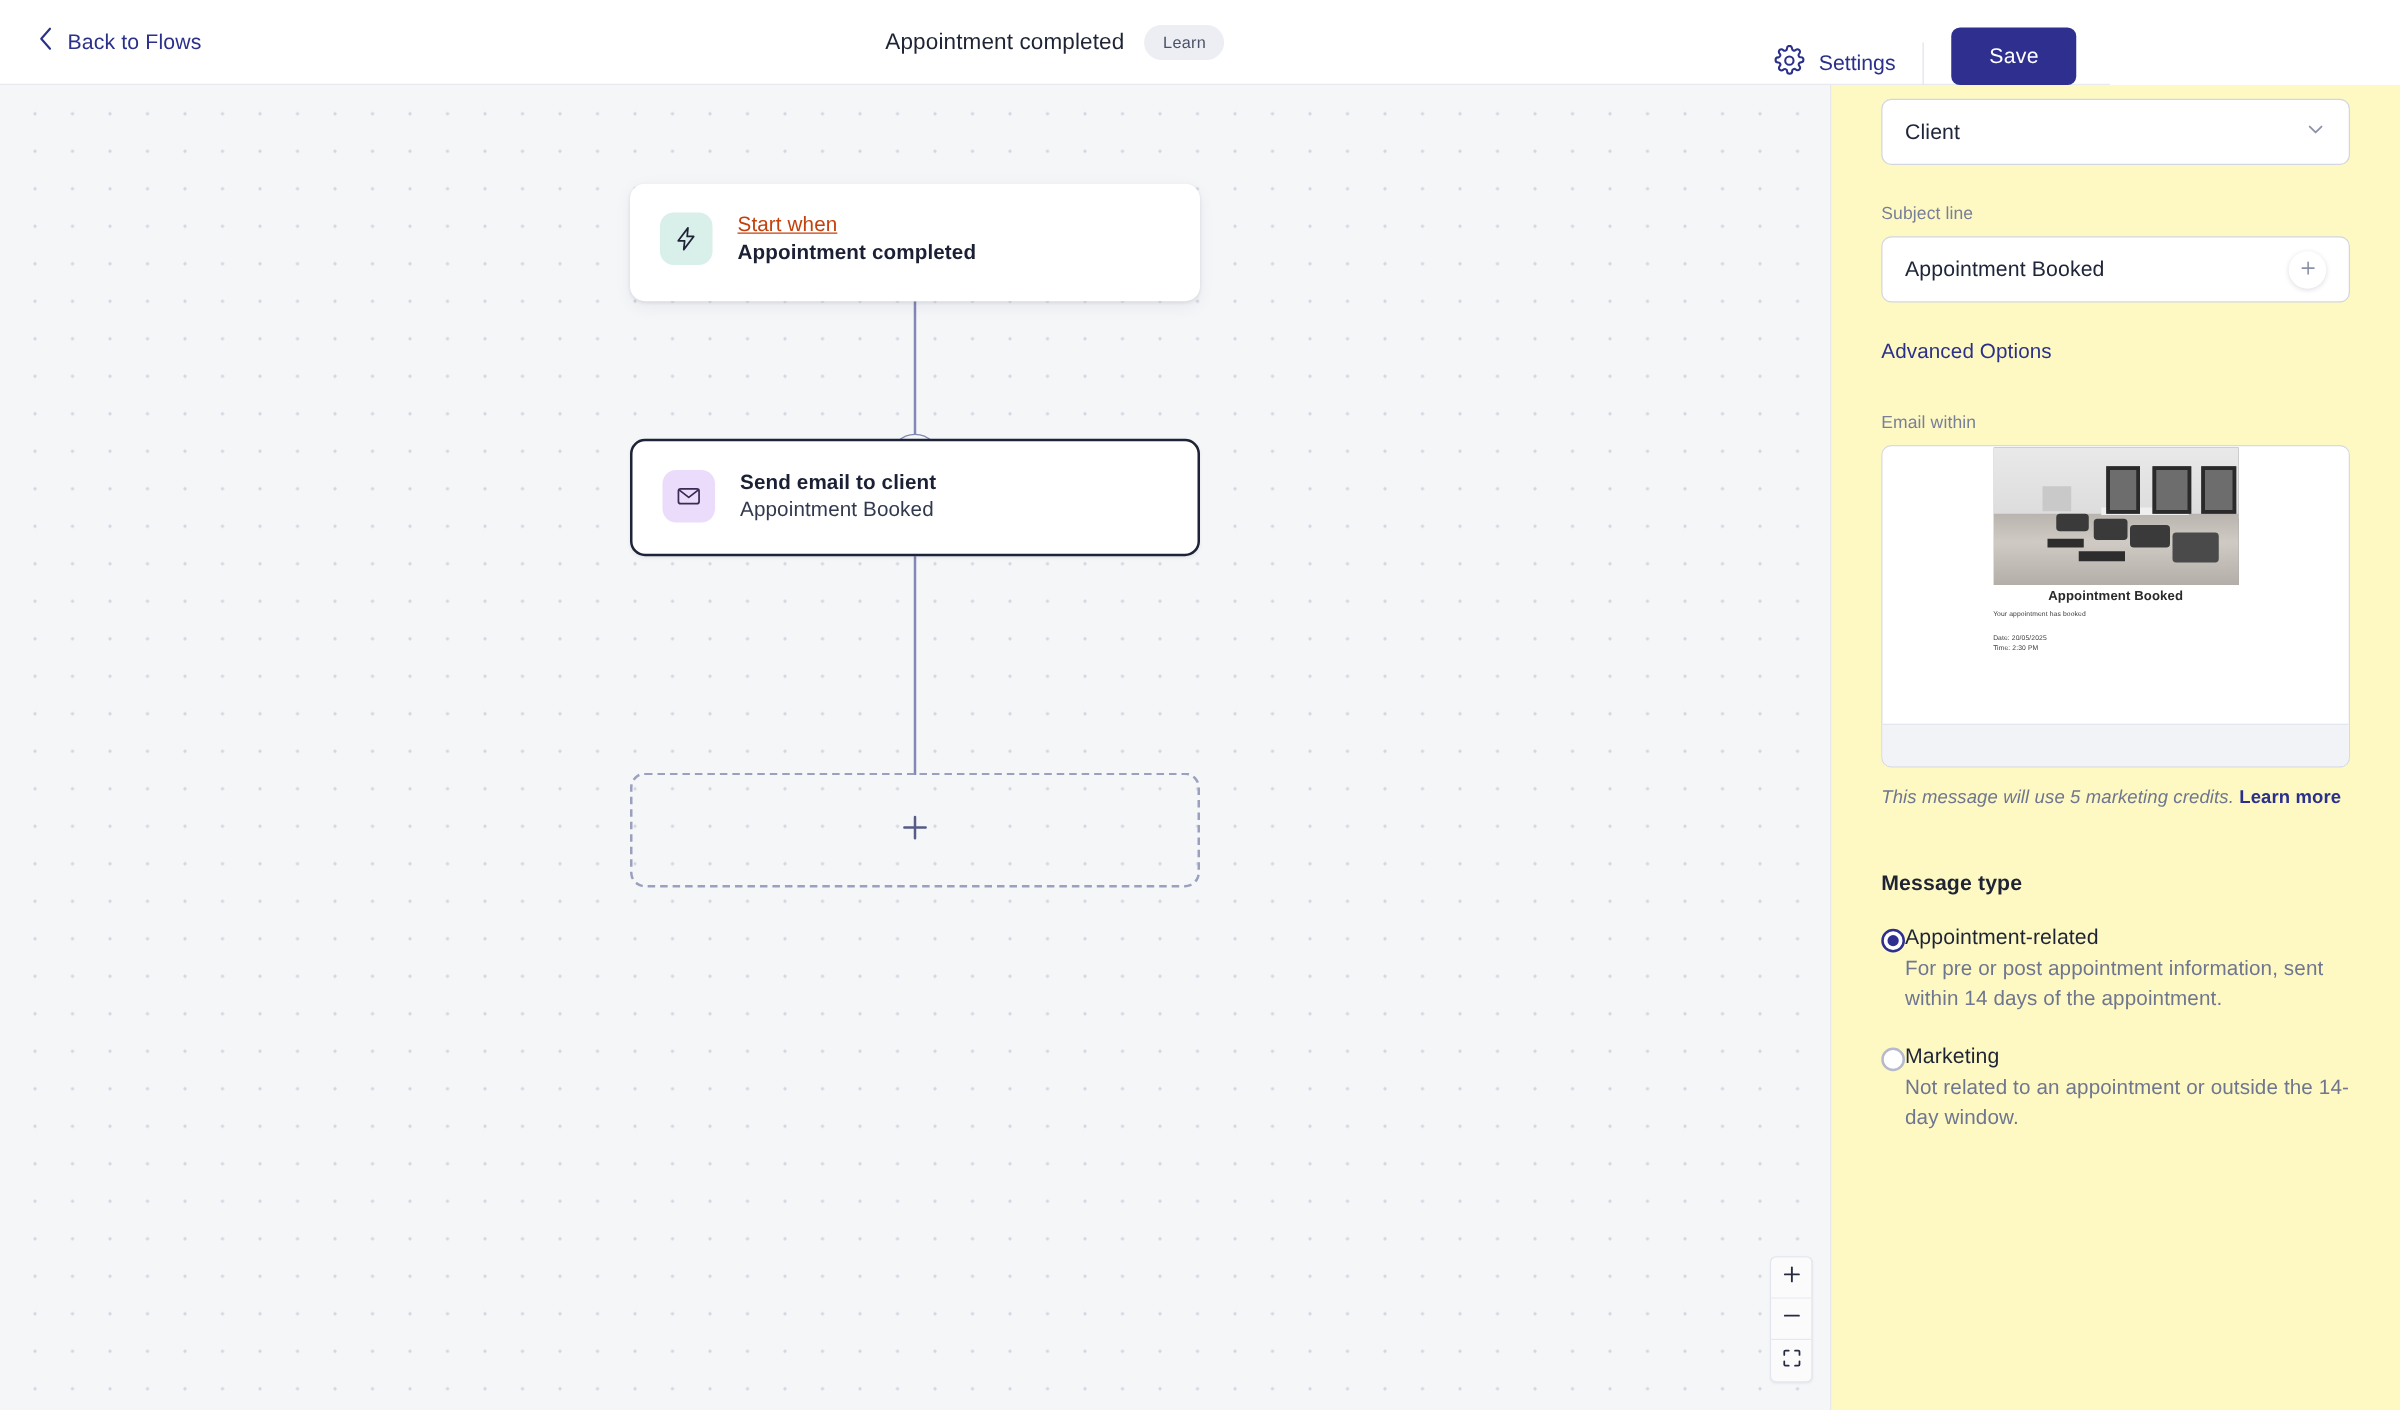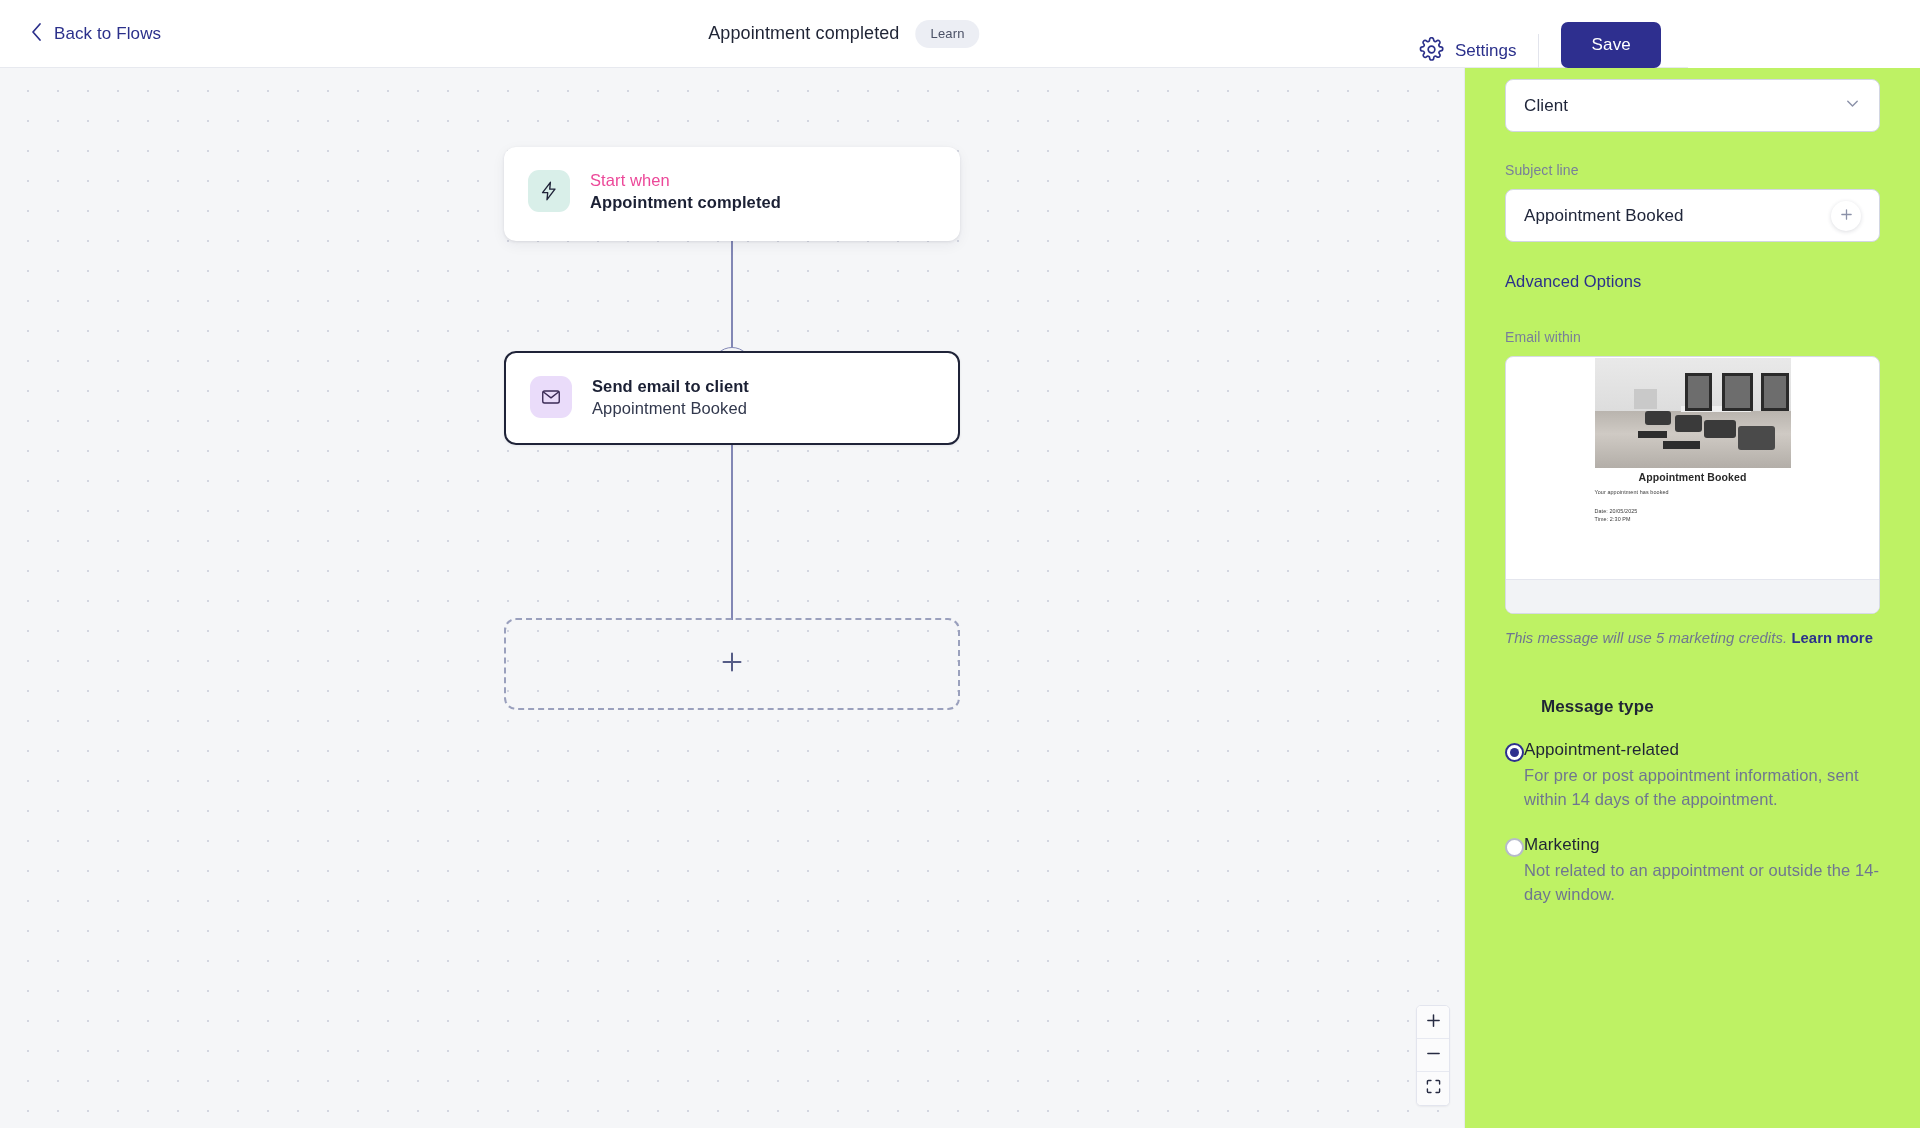--- a/index.html
+++ b/index.html
@@ -137,21 +137,21 @@
     width: 42px; height: 42px;
     border-radius: 11px;
     flex: 0 0 42px;
     display: flex;
     align-items: center;
     justify-content: center;
   }
   .icon-trigger { background: #d9efe9; }
   .icon-email   { background: #eadcfa; }
   .node-text { display: flex; flex-direction: column; gap: 3px; }
-  .node-sub   { font-size: 16.5px; color: #ec4899; letter-spacing: .1px; }
+  .node-sub   { font-size: 16.5px; color: #c2410c; letter-spacing: .1px; text-decoration: underline; }
   .node-main  { font-size: 16.5px; color: #1b2034; font-weight: bold; letter-spacing: .1px; }
   .node-main-regular { font-size: 16.5px; color: #32384d; letter-spacing: .1px; font-weight: normal;}
 
   .connector {
     position: absolute;
     left: 731px;
     width: 2px;
     background: #8287b5;
   }
   .conn-1 { top: 173px; height: 110px; }
@@ -208,41 +208,40 @@
   }
   .zoom-btn:last-child { border-bottom: none; }
 
   
   .panel {
     position: absolute;
     top: 68px;
     right: 0;
     width: 456px;
     height: 1060px;
-    background: #bef264;
+    background: #fef9c3;
     border-left: 1px solid #e7e9ef;
     padding: 0 40px;
     overflow: hidden;
   }
   .panel-scroll {
     position: relative;
     margin-top: -16px;
   }
   .field-label {
     font-size: 14px;
     color: #787f99;
     margin-bottom: 11px;
     letter-spacing: .1px;
   }
   .field-label-dark {
     font-size: 17px;
     color: #1f2435;
     font-weight: bold;
     letter-spacing: .1px;
-    margin-left: 36px;
   }
   .select-box {
     height: 53px;
     border: 1px solid #d2d6e2;
     border-radius: 8px;
     display: flex;
     align-items: center;
     padding: 0 18px;
     font-size: 17px;
     color: #20263a;

